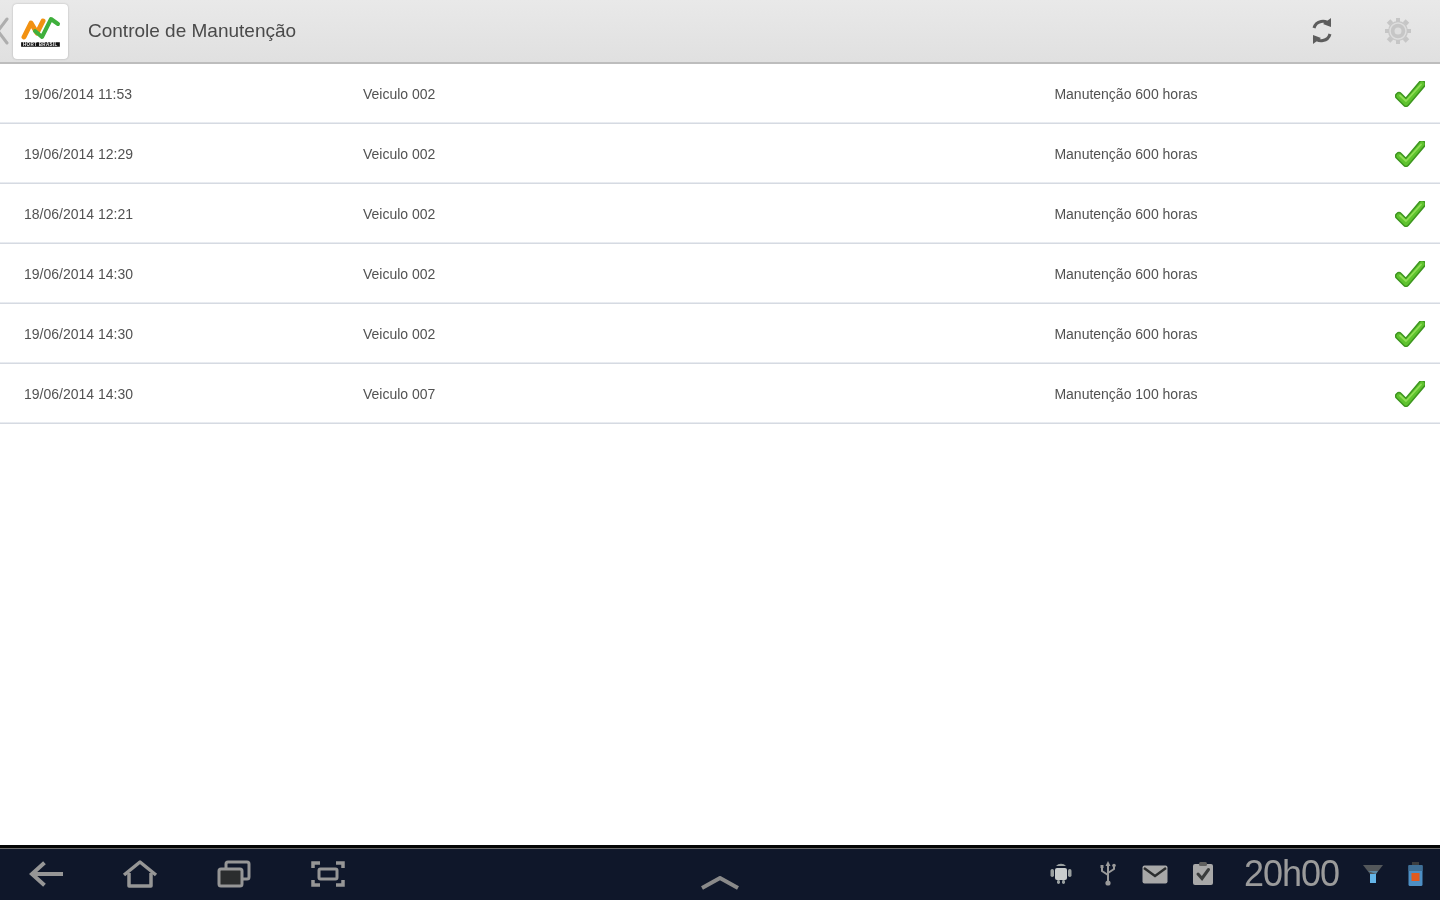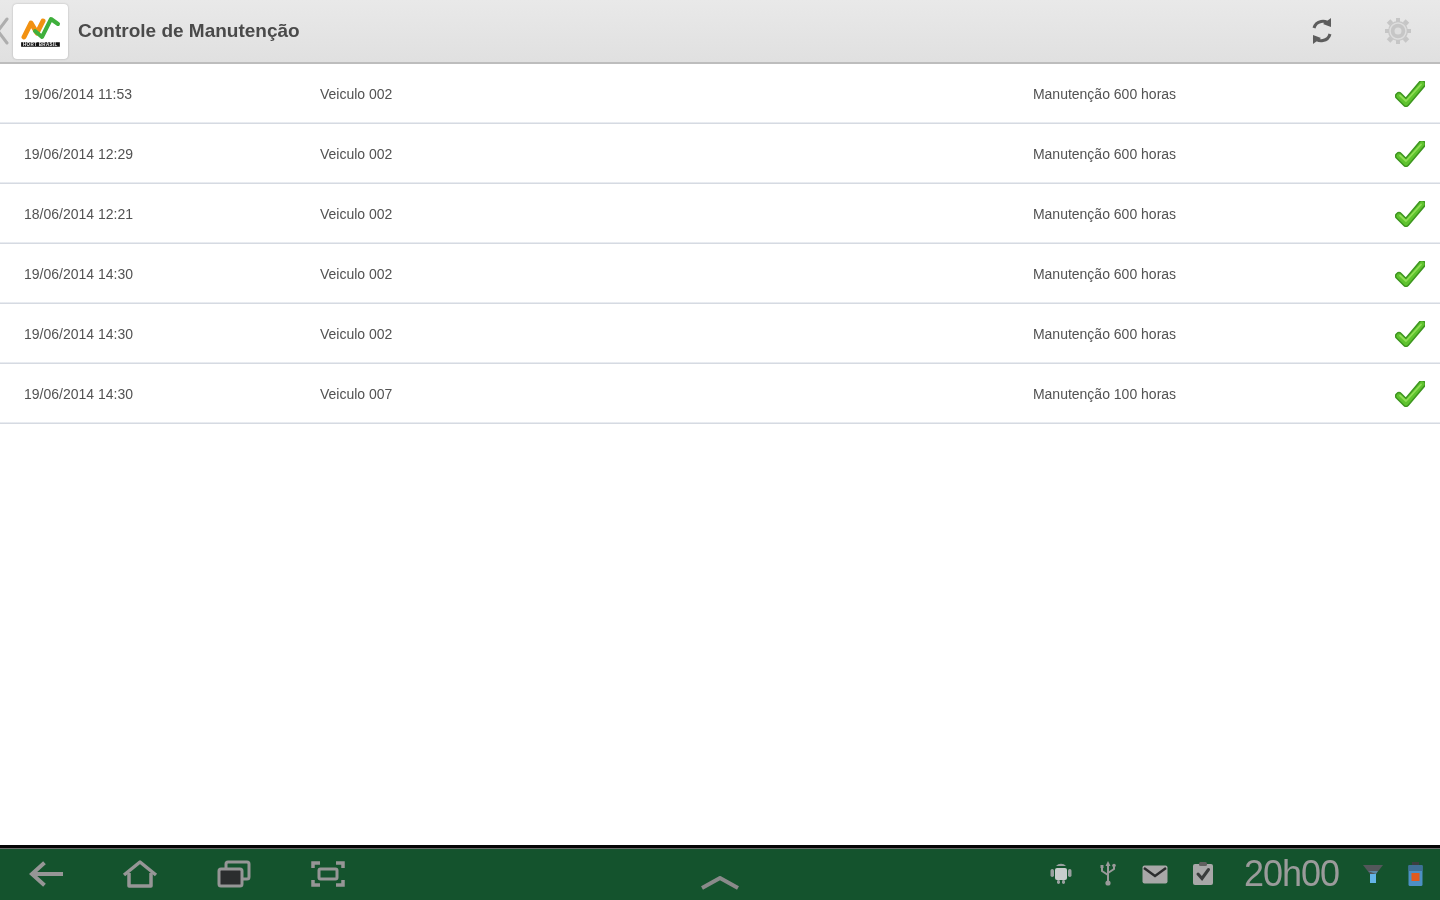--- a/index.html
+++ b/index.html
@@ -25,48 +25,49 @@
     background:#ffffff; border-radius:4px;
     box-shadow:0 0 2px rgba(0,0,0,.25);
     display:flex; flex-direction:column; align-items:center; justify-content:center;
   }
   .logo-brand {
     font-size:5px; font-weight:bold; color:#141414; letter-spacing:.4px;
     margin-top:1px; white-space:nowrap; transform:scale(.9);
     background:#111; color:#f4f4f4; padding:0 2px; line-height:5px;
   }
   .appbar-title {
-    margin-left:10px; font-size:19px; font-weight:bold; color:#4a4a4a;
+    margin-left:20px; font-size:19px; font-weight:normal; color:#4a4a4a;
   }
   .appbar-actions {
     margin-left:auto; display:flex; align-items:center; gap:44px; margin-right:26px;
   }
   .iconbtn { width:32px; height:32px; display:flex; align-items:center; justify-content:center; }
 
   
   .list { background:#ffffff; }
   .row {
     position:relative; height:60px;
     display:flex; align-items:center;
     background:#ffffff;
+    gap:43px;
   }
   .row::after {
     content:""; position:absolute; left:0; right:0; bottom:0; height:2px;
     background:linear-gradient(to bottom,#f2f4f8,#ccd1da);
   }
   .cell { font-size:14px; color:#525252; white-space:nowrap; }
   .cell-date    { width:296px; padding-left:24px; }
   .cell-vehicle { width:495px; }
   .cell-maint   { flex:1;text-align:center; }
   .check-wrap   { margin-right:14px; width:32px; display:flex; justify-content:center; }
 
   
   .navbar {
     position:absolute; left:0; right:0; bottom:0; height:52px;
-    background:#14532d;
+    background:#0f172a;
     border-top:3px solid #050505;
     box-shadow:inset 0 1px 0 #6a6a6a;
     display:flex; align-items:center;
   }
   .nav-left { display:flex; align-items:center; gap:54px; padding-left:26px; }
   .navbtn { width:40px; height:36px; display:flex; align-items:center; justify-content:center; }
   .nav-center {
     position:absolute; left:50%; transform:translateX(-50%); bottom:6px;
   }
   .nav-right { margin-left:auto; display:flex; align-items:center; gap:24px; padding-right:16px; }

